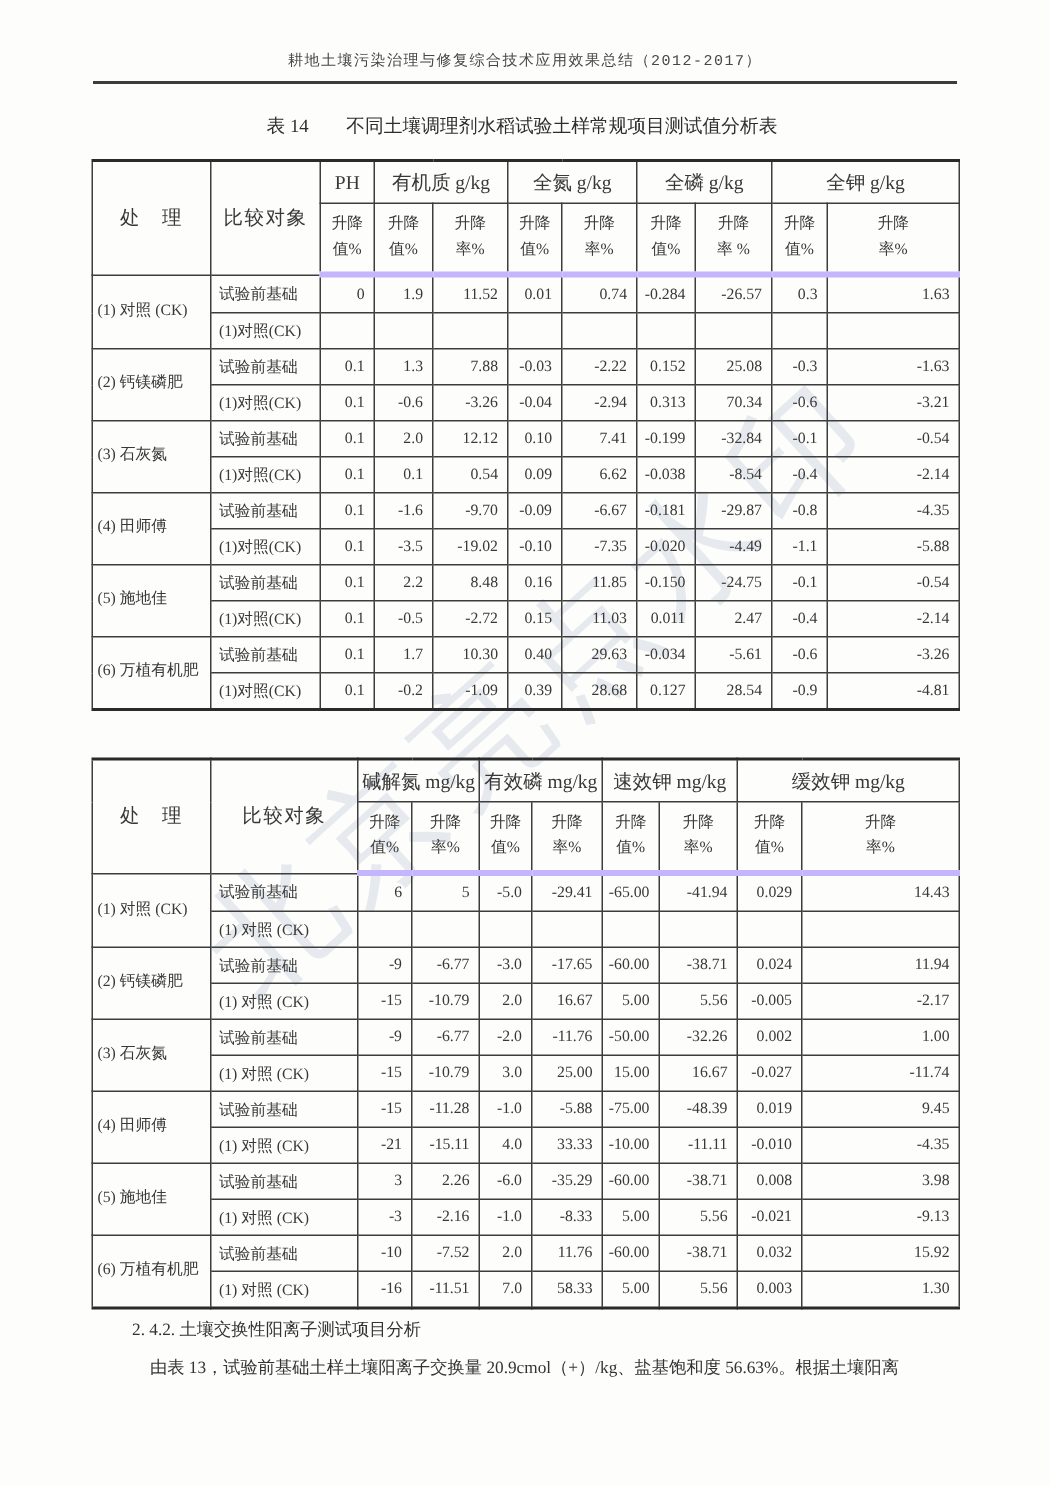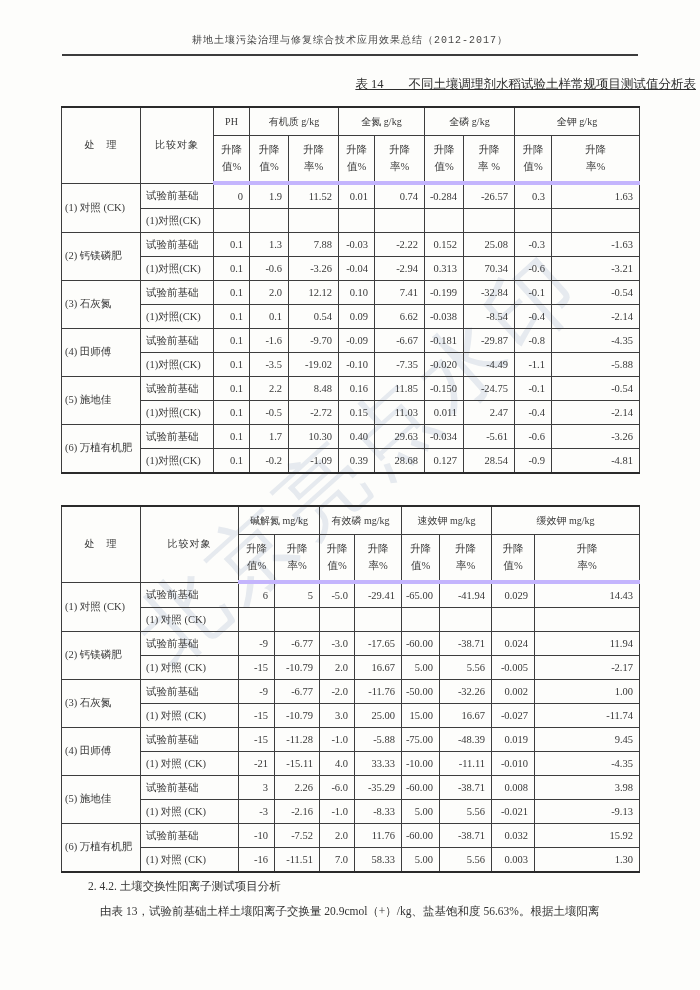--- a/index.html
+++ b/index.html
@@ -38,46 +38,45 @@
     color:#474747;
     letter-spacing:1px;
     padding-bottom:7px;
     border-bottom:2px solid #3c3c3c;
     z-index:1;
     font-family:Liberation Mono, monospace;
   }
   .caption {
     position:absolute;
     top:76px; left:0; width:696px;
-    text-align:right;
+    text-align:center;
     font-size:12.5px;
     color:#2e2e2e;
     z-index:1;
-    text-decoration:underline;
   }
   table {
     position:absolute;
     left:61px;
     border-collapse:collapse;
     table-layout:fixed;
     background:transparent;
     z-index:1;
   }
   #t1 { top:106px; }
   #t2 { top:505px; }
   th, td {
     border:1px solid #3d3d3d;
     font-weight:normal;
     color:#383838;
     overflow:hidden;
     padding:0;
   }
   table { border-top:2.5px solid #2a2a2a; border-bottom:2px solid #2a2a2a; }
   thead tr.subhead th { border-bottom:4px solid #c4b5fd; }
-  thead tr.grouphead th { height:27px; font-size:10px; }
+  thead tr.grouphead th { height:27px; font-size:13px; }
   thead tr.subhead th {
     height:45px;
     font-size:10.5px;
     white-space:pre-line;
     line-height:1.6;
     text-align:center;
   }
   th.treat-h, th.comp-h { font-size:11px; letter-spacing:1px; }
   td { height:23px; font-size:10.5px; }
   td.treat { text-align:left; padding-left:3px; line-height:1.15; }

